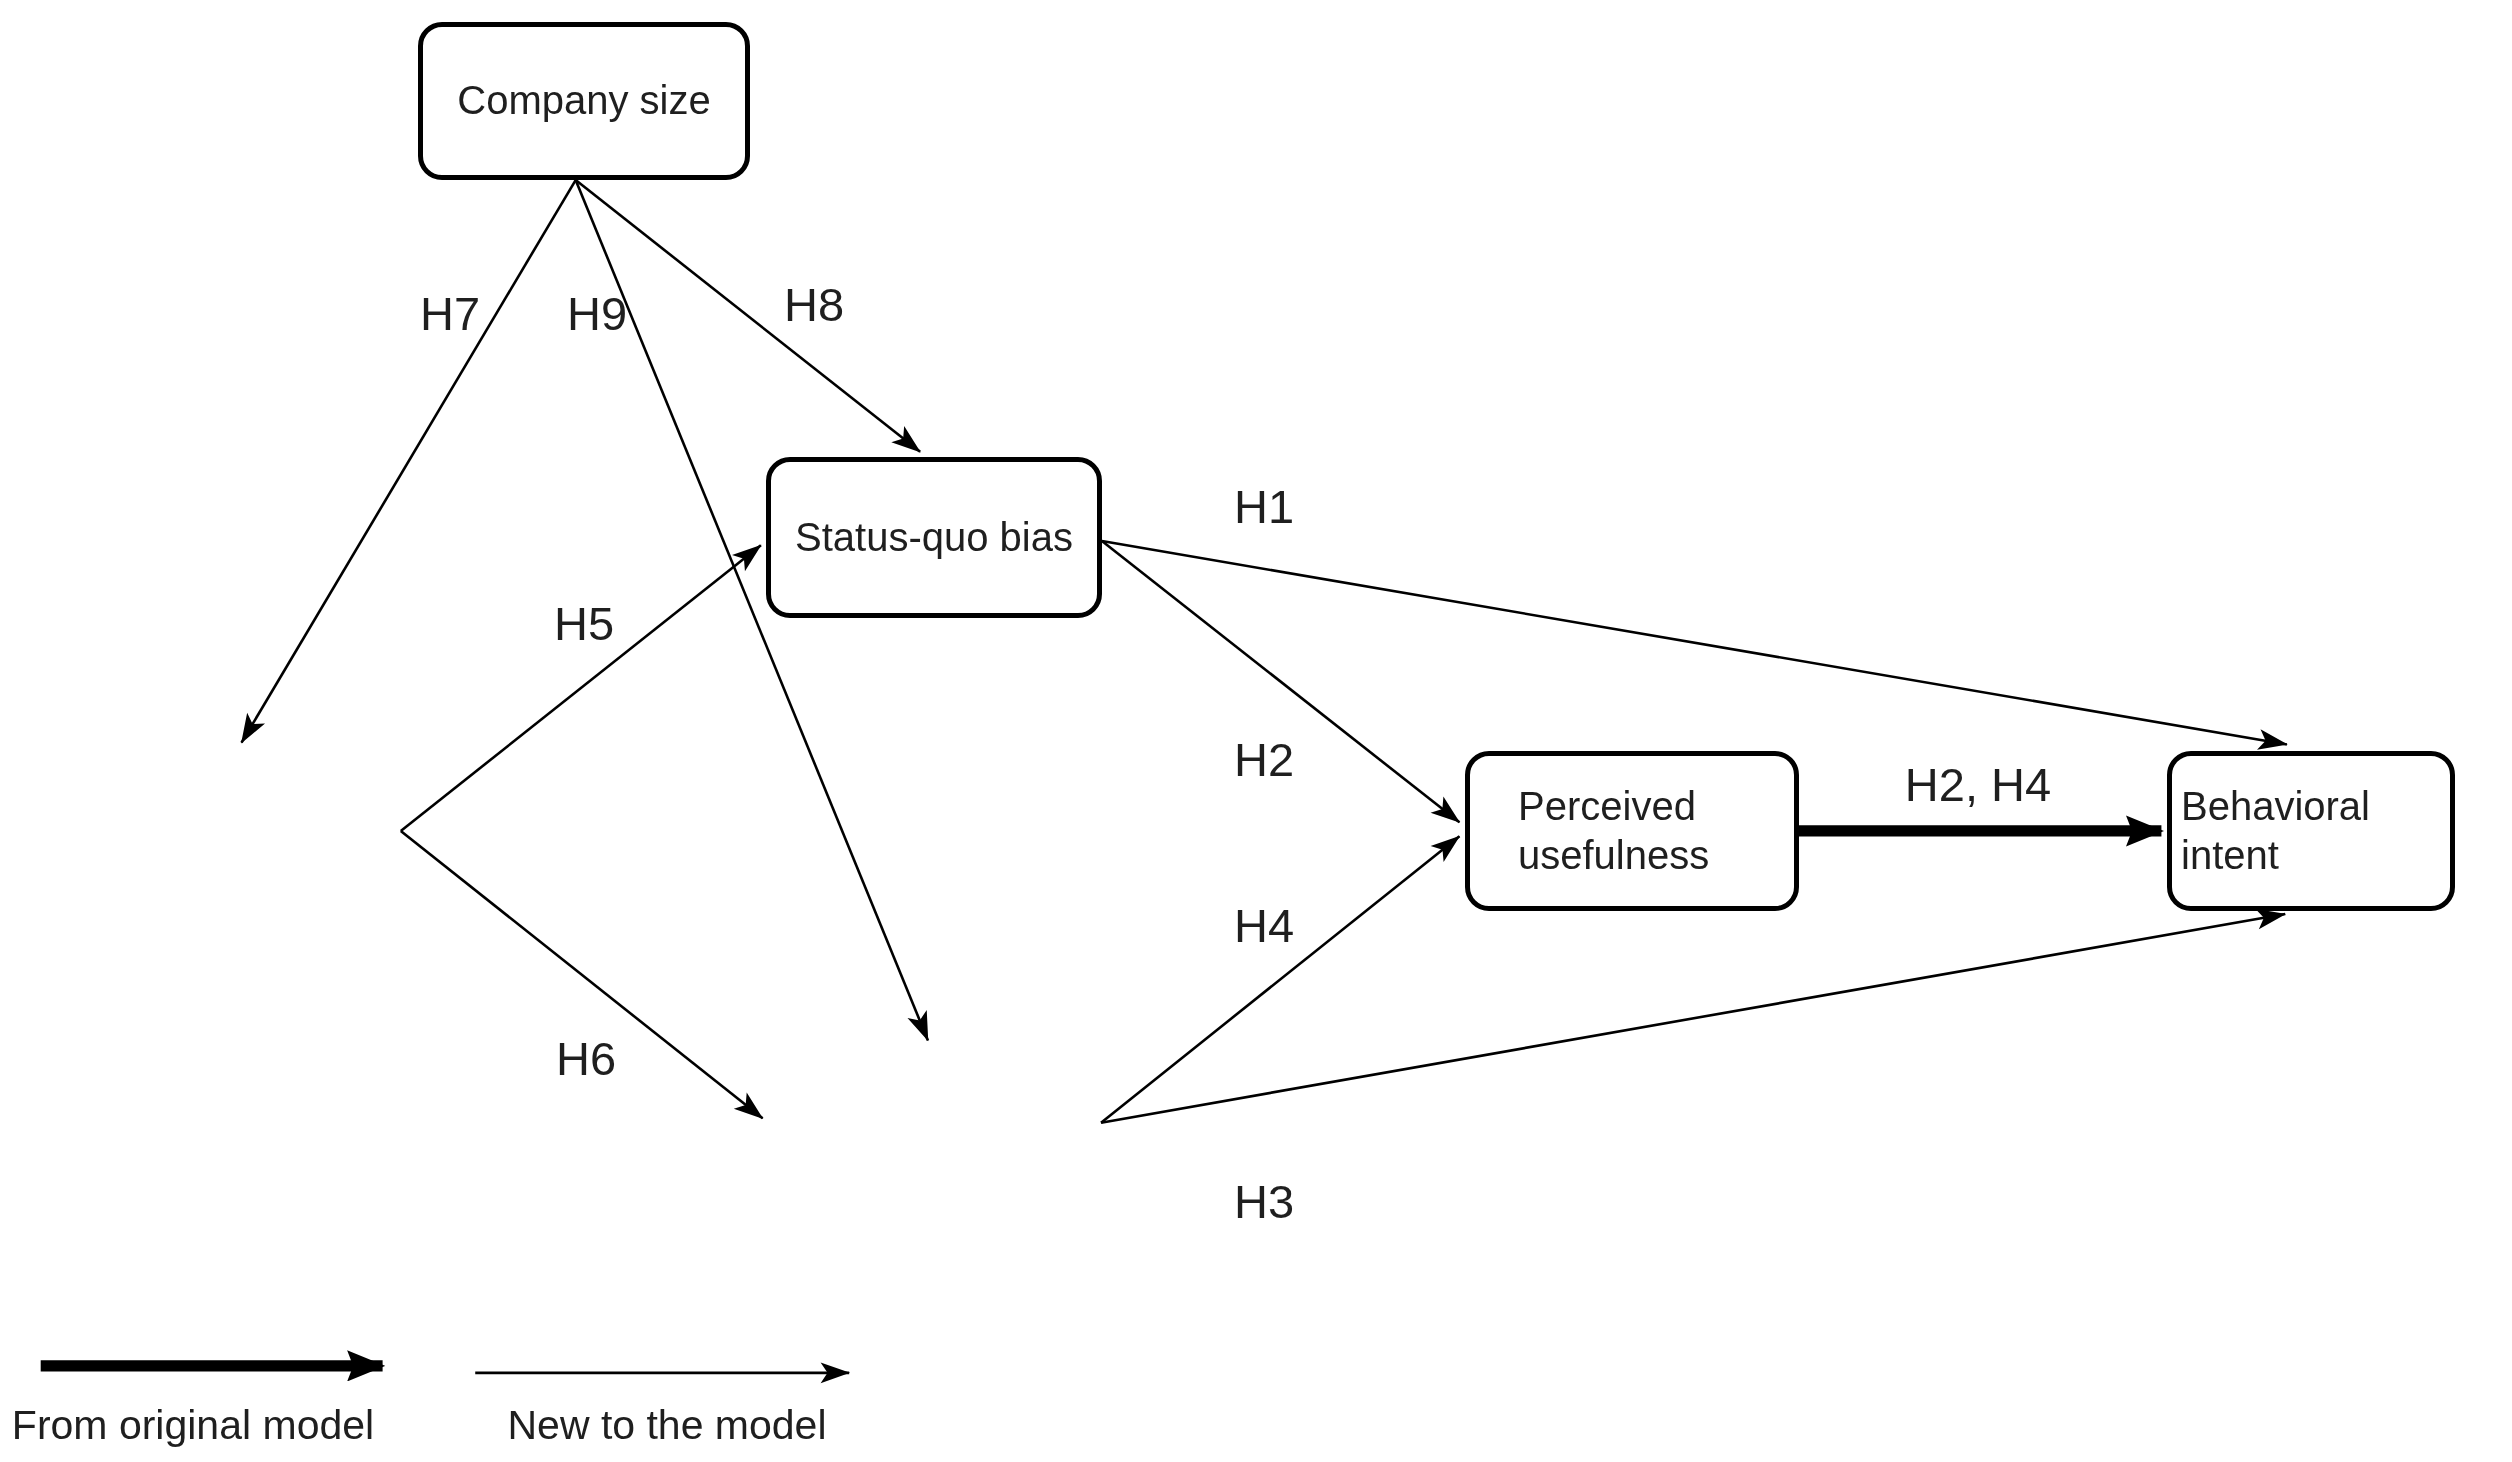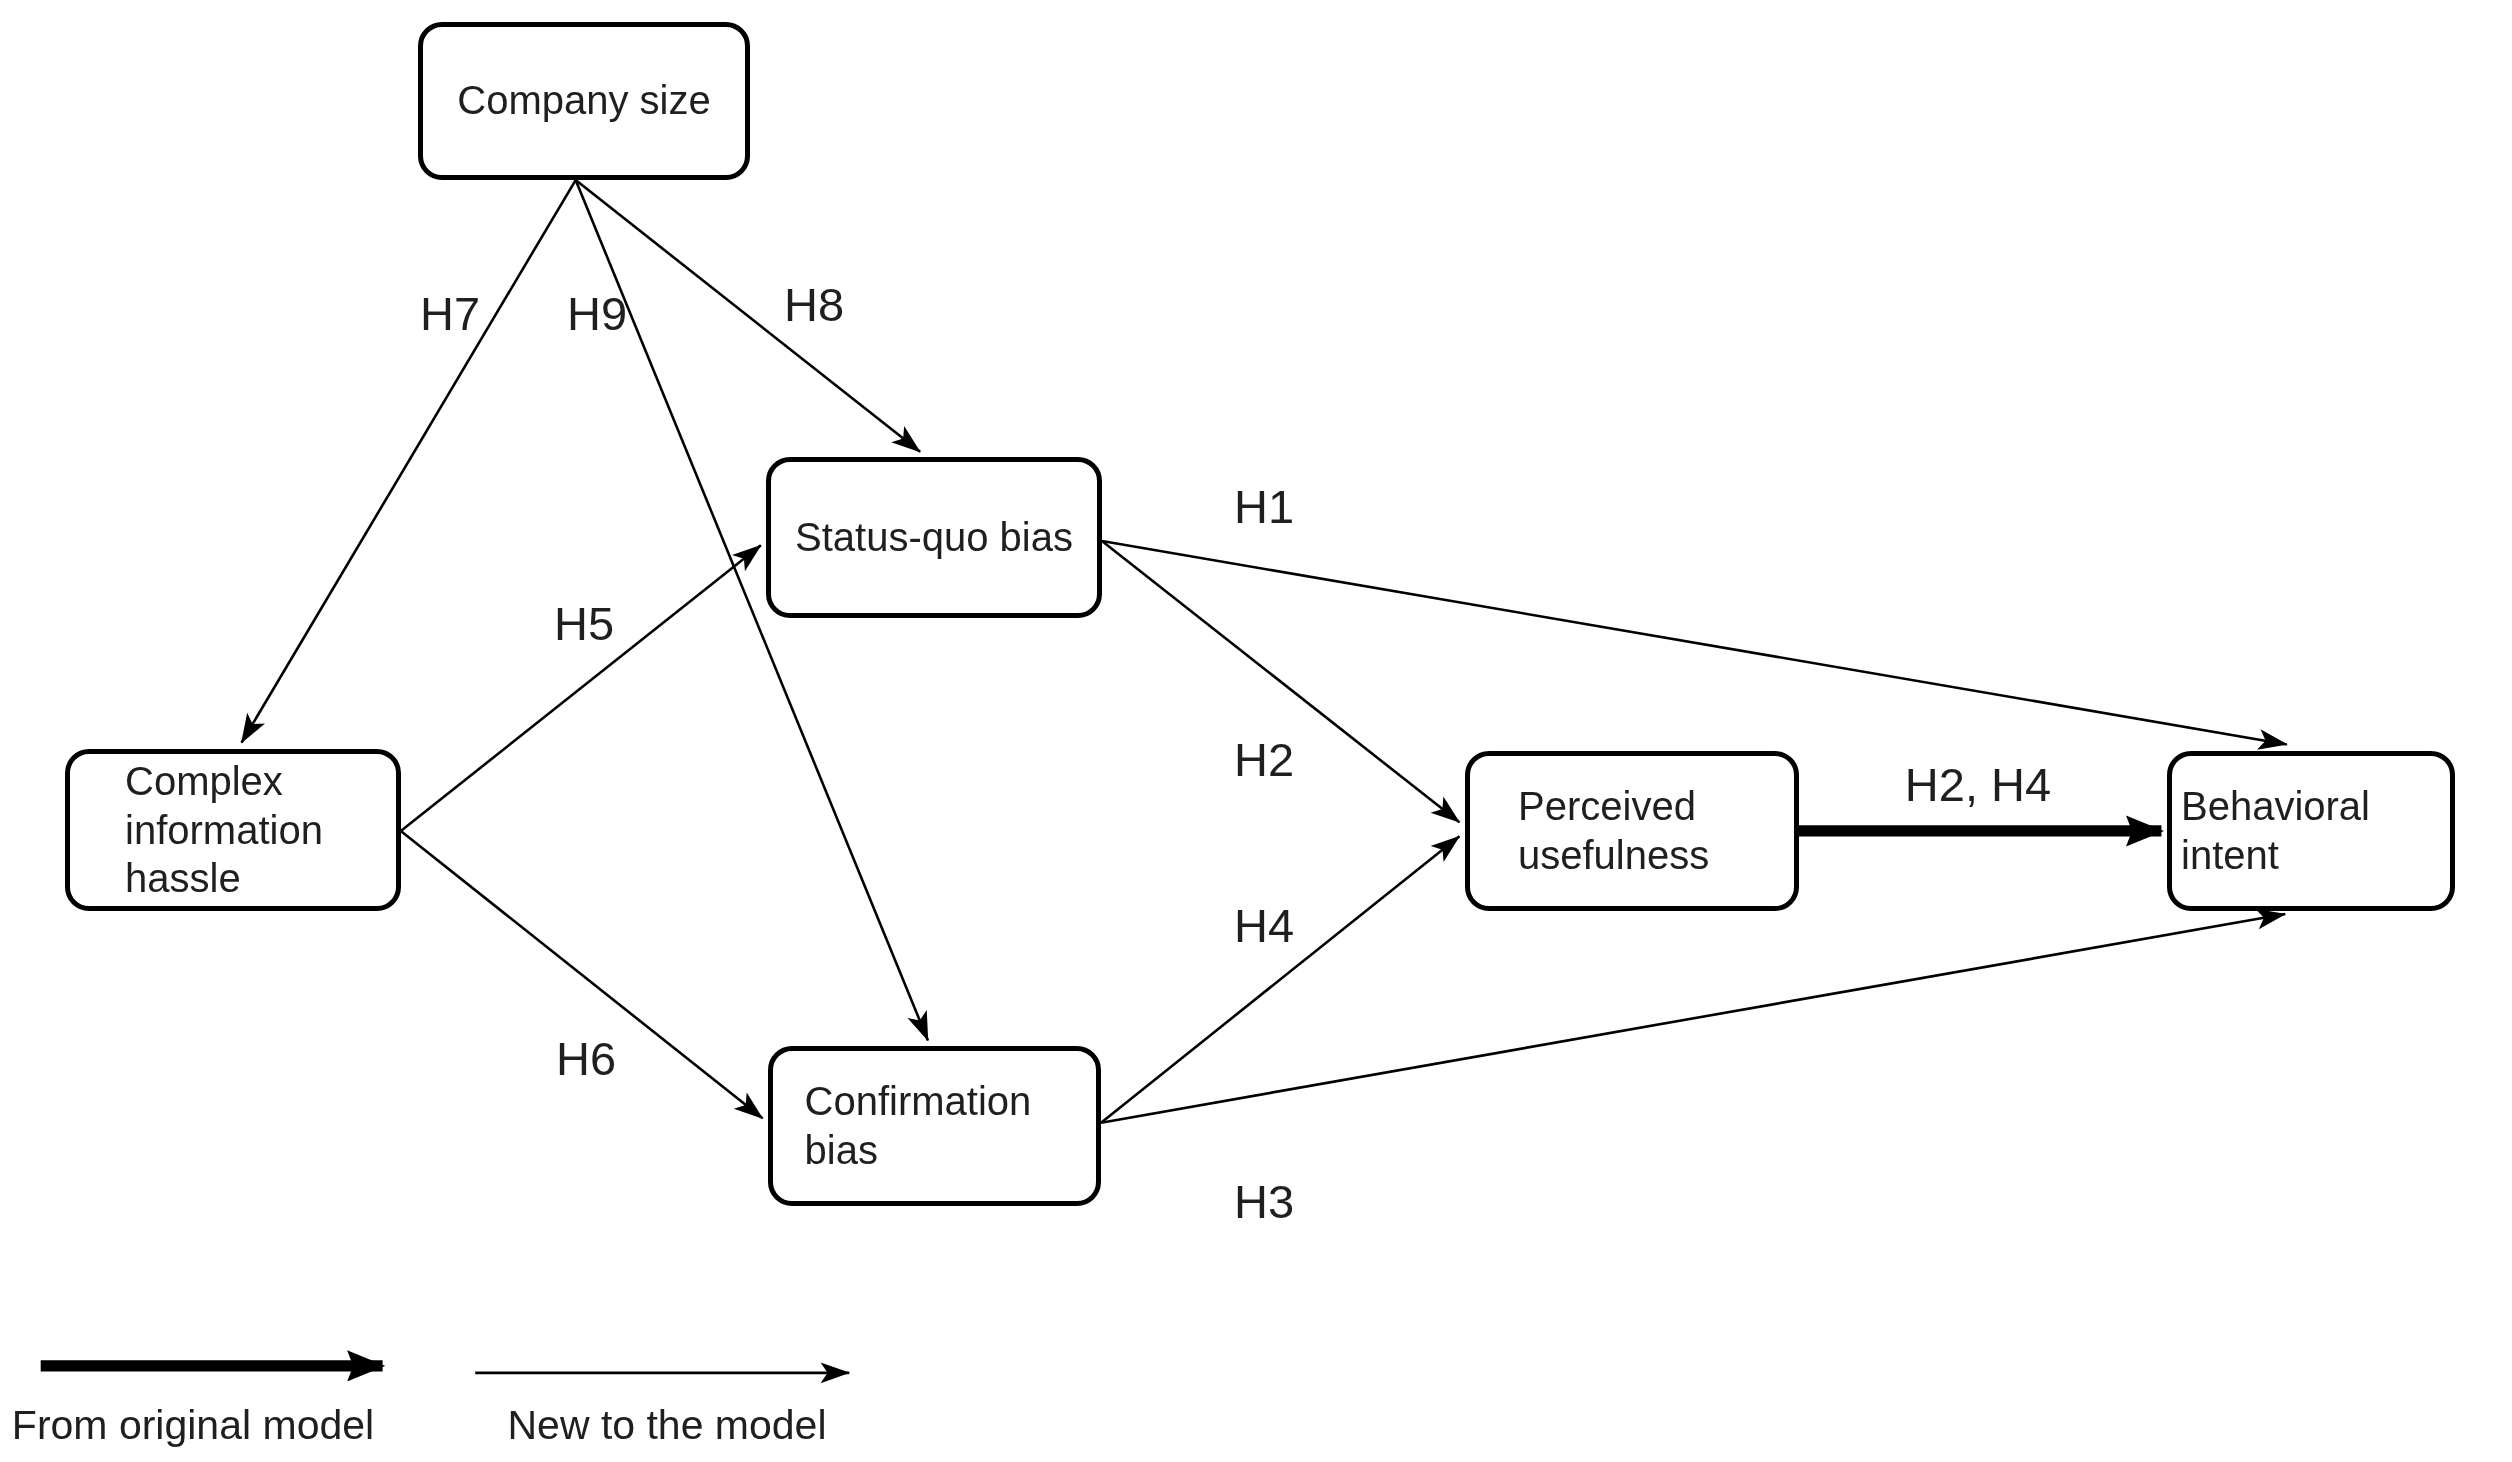--- a/index.html
+++ b/index.html
@@ -81,27 +81,21 @@
   </svg>
 
   <div class="node" style="left:418px; top:21.6px; width:332px; height:158px;">
     <span class="lbl nowrap">Company size</span>
   </div>
 
   <div class="node" style="left:766px; top:457px; width:336px; height:161px;">
     <span class="lbl nowrap">Status-quo bias</span>
   </div>
 
-  <div class="node" style="left:65px; top:749px; width:336px; height:162px;">
-    <span class="lbl w250">Complex information hassle</span>
-  </div>
 
-  <div class="node" style="left:768px; top:1046px; width:333px; height:160px;">
-    <span class="lbl w300">Confirmation bias</span>
-  </div>
 
   <div class="node" style="left:1465px; top:751px; width:334px; height:160px;padding-left:32px;">
     <span class="lbl w300">Perceived usefulness</span>
   </div>
 
   <div class="node" style="left:2167px; top:751px; width:288px; height:160px;">
     <span class="lbl w300">Behavioral intent</span>
   </div>
 
   <span class="edge-label" style="left:450px; top:313px;">H7</span>

